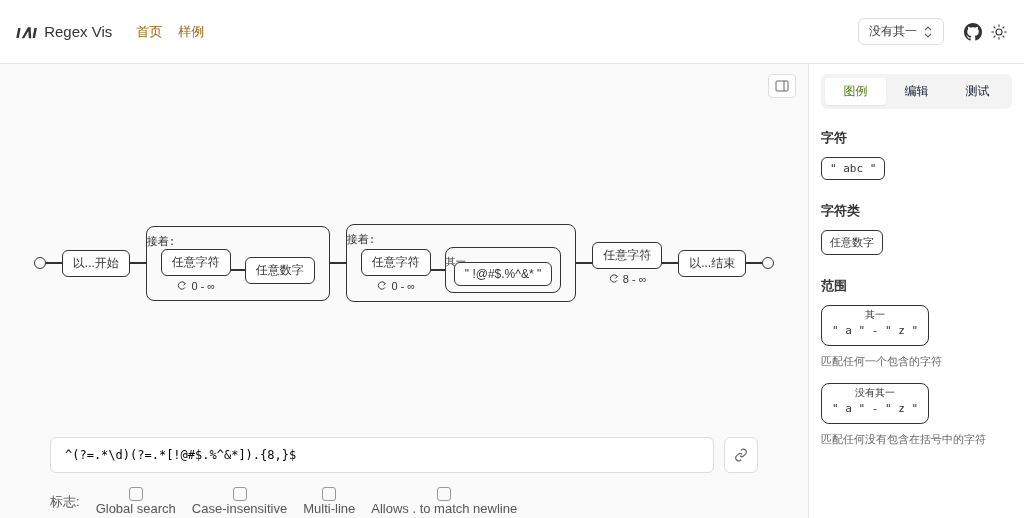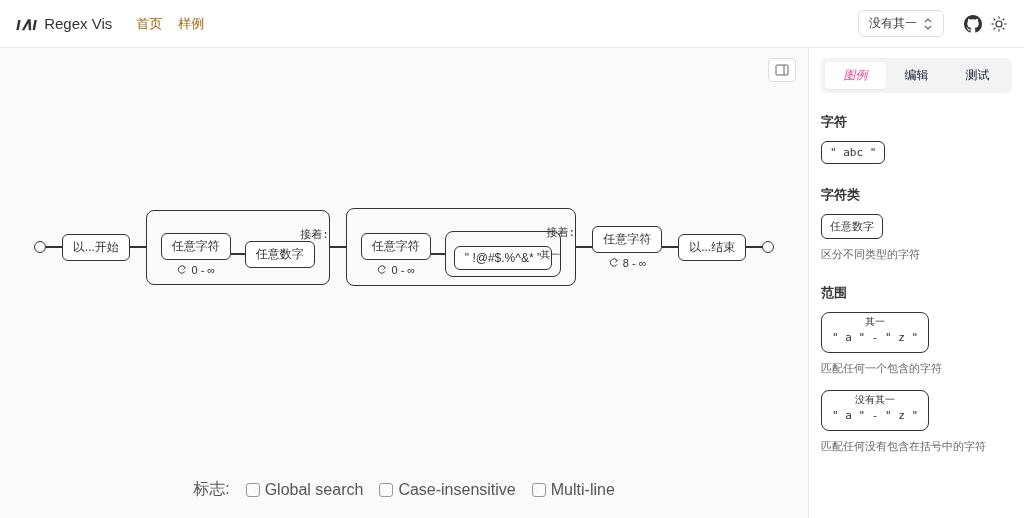--- a/index.html
+++ b/index.html
@@ -11,21 +11,21 @@
       font-family: -apple-system, BlinkMacSystemFont, "Segoe UI", sans-serif;
       font-size: 13px;
       color: #333;
       background: #fff;
     }
     .header {
       display: flex;
       align-items: center;
       padding: 8px 16px;
       border-bottom: 1px solid #eaeaea;
-      height: 48px;
+      height: 64px;
       text-align: right;
     }
     .logo {
       font-weight: bold;
       font-style: italic;
       font-size: 18px;
       margin-right: 8px;
       letter-spacing: -1px;
     }
     .app-title {
@@ -117,24 +117,24 @@
       border: 1.5px solid #333;
       border-radius: 8px;
       padding: 22px 14px 8px;
       position: relative;
       display: flex;
       flex-direction: column;
       align-items: center;
     }
     .group-label {
       position: absolute;
-      top: 16px;
+      top: 7px;
       left: 0;
       right: 0;
-      text-align: right;
+      text-align: left;
       font-size: 11px;
       font-family: Liberation Mono, monospace;
     }
     .group-row {
       display: flex;
       align-items: center;
     }
     .quant {
       font-size: 11px;
       margin-top: 4px;
@@ -173,30 +173,30 @@
       width: 34px;
       display: flex;
       align-items: center;
       justify-content: center;
       background: #fff;
       cursor: pointer;
     }
     .flags-row {
       display: flex;
       align-items: center;
-      justify-content: center;
+      justify-content: flex-start;
       gap: 16px;
-      font-size: 16px;
+      font-size: 13px;
       color: #555;
     }
     .flag-item {
       display: flex;
       align-items: center;
-      gap: 5px;
-      cursor: pointer;
+      cursor: pointer;
+      flex-direction: column;
     }
     .checkbox {
       width: 14px;
       height: 14px;
       border: 1.5px solid #999;
       border-radius: 3px;
     }
     .sidebar {
       width: 216px;
       border-left: 1px solid #eaeaea;
@@ -215,23 +215,22 @@
       flex: 1;
       text-align: center;
       padding: 5px 0;
       border-radius: 4px;
       font-size: 12px;
       color: #0f172a;
       cursor: pointer;
     }
     .tab.active {
       background: #fff;
-      color: #ec4899;
+      color: #4d7c0f;
       box-shadow: 0 1px 2px rgba(0,0,0,0.06);
-      font-style: italic;
     }
     .section {
       margin-bottom: 22px;
     }
     .section-title {
       font-weight: 700;
       font-size: 13px;
       margin-bottom: 10px;
     }
     .example-box {
@@ -373,54 +372,65 @@
           <span>8 - ∞</span>
         </div>
       </div>
       <div class="hline" style="width:16px"></div>
       <div class="node">以...结束</div>
       <div class="hline" style="width:16px"></div>
       <div class="circle"></div>
     </div>
 
     <div class="bottom-controls">
+      <div class="regex-input-row">
+        <input class="regex-input" value="^(?=.*\d)(?=.*[!@#$.%^&amp;*]).{8,}$" style="">
+        <div class="link-btn">
+          <svg width="14" height="14" viewBox="0 0 24 24">
+              <path d="M10 13a5 5 0 007 0l3-3a5 5 0 00-7-7l-1 1M14 11a5 5 0 00-7 0l-3 3a5 5 0 007 7l1-1" stroke="#666" stroke-width="2" fill="none"></path>
+            </svg>
+        </div>
+      </div>
       <div class="flags-row">
         <span>标志:</span>
         <label class="flag-item">
           <span class="checkbox"></span>
           <span>Global search</span>
         </label>
         <label class="flag-item">
           <span class="checkbox"></span>
           <span>Case-insensitive</span>
         </label>
         <label class="flag-item">
           <span class="checkbox"></span>
           <span>Multi-line</span>
         </label>
+        <label class="flag-item">
+          <span class="checkbox"></span>
+          <span>Allows . to match newline</span>
+        </label>
       </div>
     </div>
   </div>
 
   <div class="sidebar">
     <div class="tabs">
       <div class="tab active">图例</div>
       <div class="tab">编辑</div>
       <div class="tab">测试</div>
     </div>
 
     <div class="section">
       <div class="section-title">字符</div>
       <div class="example-box">" abc "</div>
     </div>
 
     <div class="section">
       <div class="section-title">字符类</div>
       <div class="example-box">任意数字</div>
-      <div class="section-desc">区分不同类型的字符</div>
     </div>
 
     <div class="section">
       <div class="section-title">范围</div>
       <div class="range-box">
         <div class="range-label">其一</div>
         <div class="range-content">" a "  -  " z "</div>
       </div>
       <div class="section-desc">匹配任何一个包含的字符</div>
       <div style="height:14px"></div>

